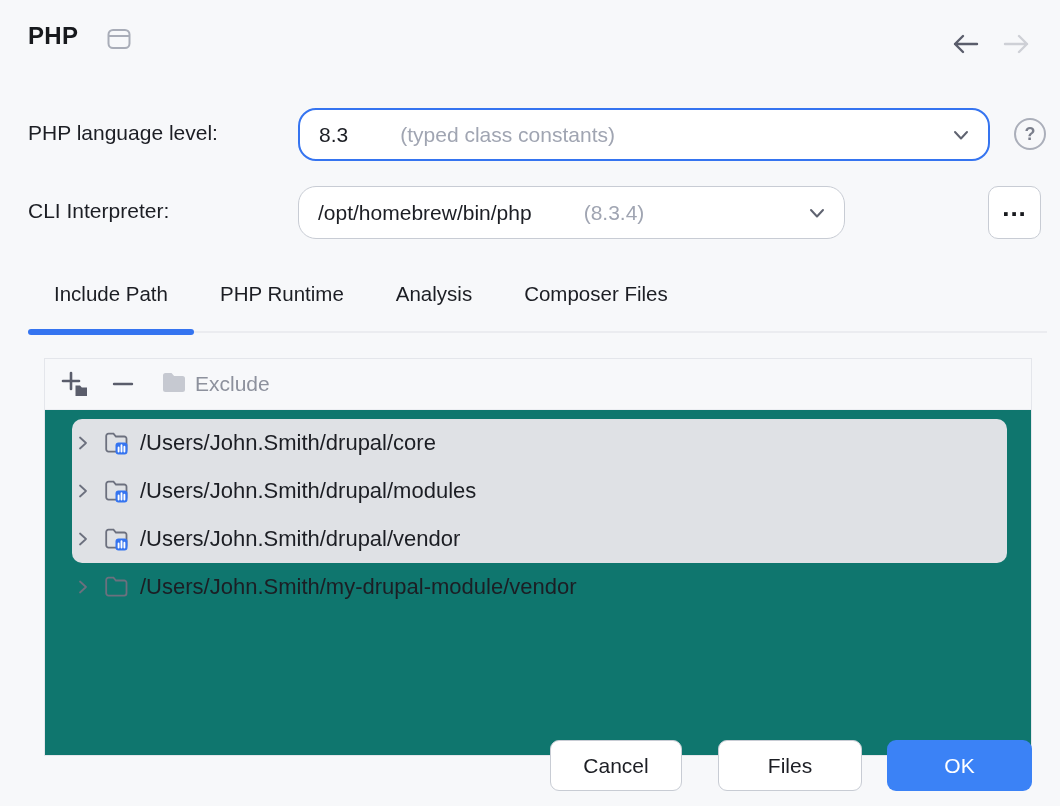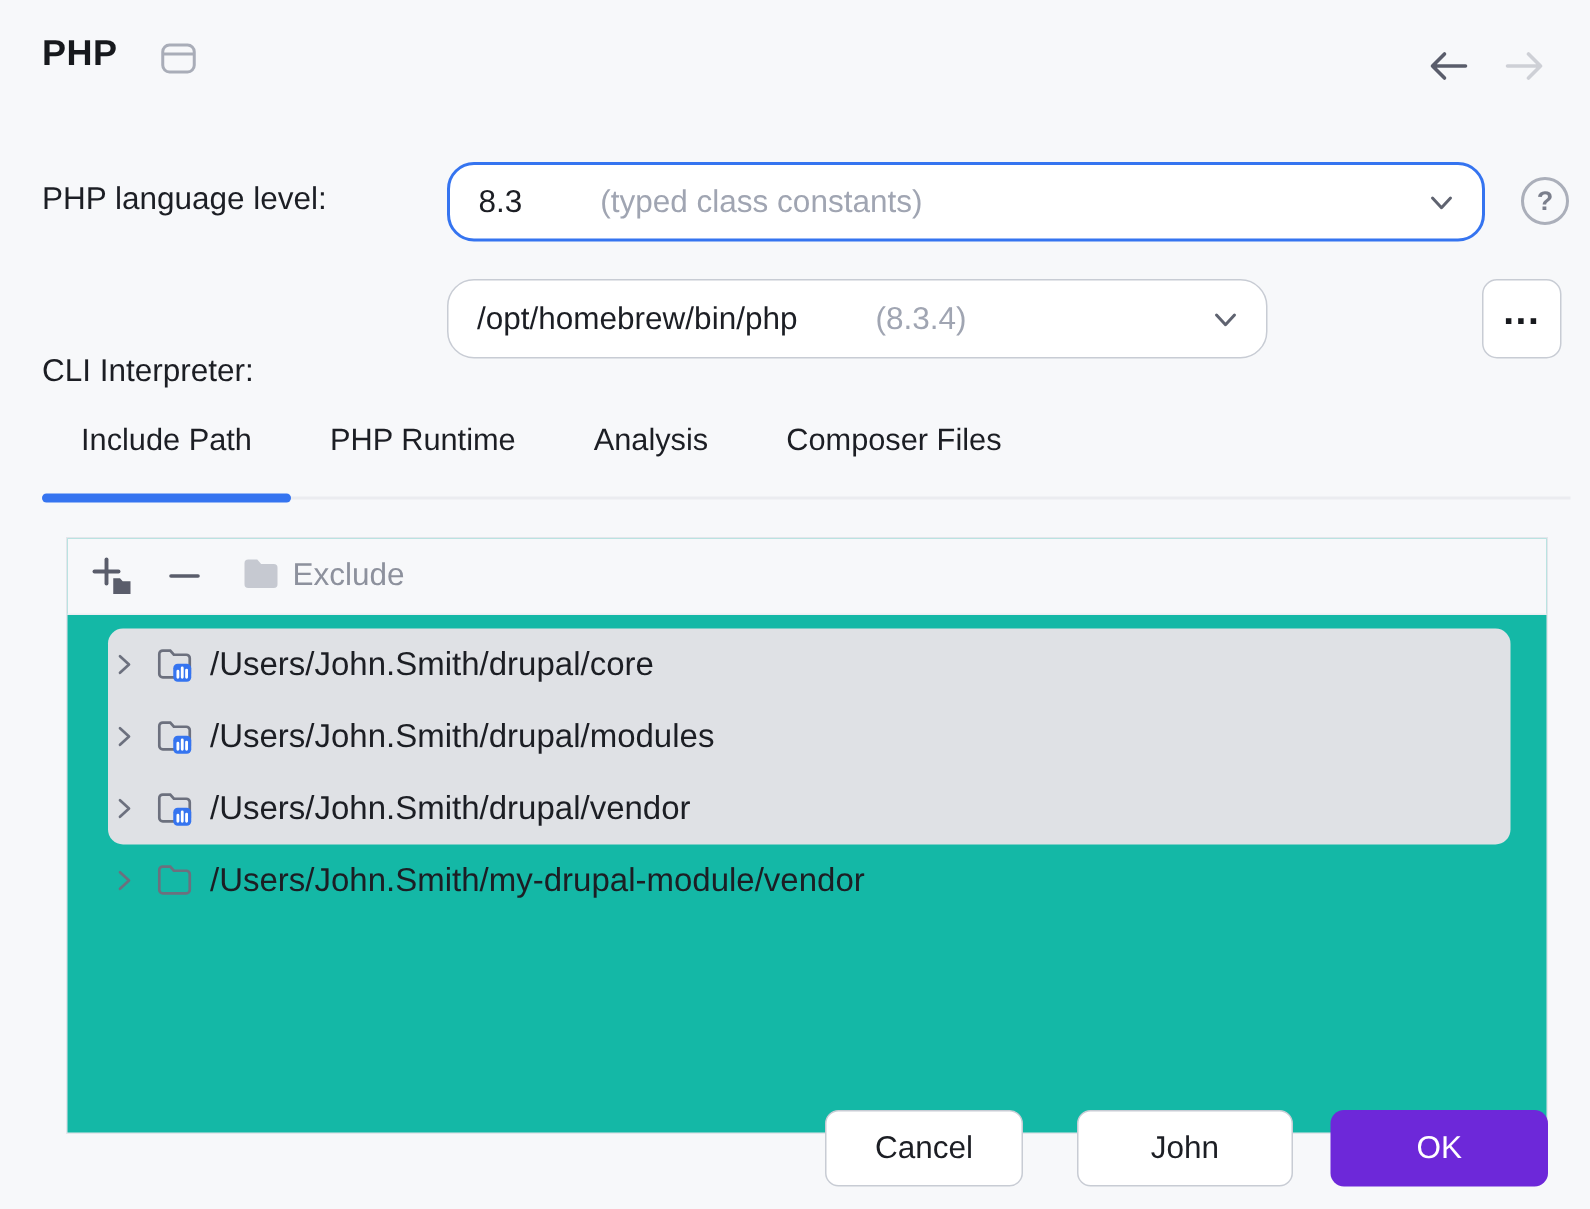--- a/index.html
+++ b/index.html
@@ -16,21 +16,21 @@
   
   .page-title { left: 28px; top: 22px; font-size: 24px; font-weight: 700; color: #17191d; letter-spacing: .3px; }
   .window-icon { left: 107px; top: 28px; }
   .nav-arrow { top: 28px; width: 34px; height: 32px; display: flex; align-items: center; justify-content: center; cursor: pointer; }
   .nav-back { left: 948px; }
   .nav-fwd { left: 1000px; }
 
   
   .field-label { font-size: 21px; color: #1c1e24; }
   .label-lang { left: 28px; top: 121px; }
-  .label-cli  { left: 28px; top: 199px; margin-top: 37px; }
+  .label-cli  { left: 28px; top: 199px; }
 
   .combo {
     background: #fff; border-radius: 18px;
     display: flex; align-items: center;
     padding: 0 16px 0 19px; cursor: pointer; gap: 44px;
   }
   .combo-focused { left: 298px; top: 108px; width: 692px; height: 53px; border: 2.5px solid #3574f0; }
   .combo-plain   { left: 298px; top: 186px; width: 547px; height: 53px; border: 1.5px solid #c8ccd4; }
   .combo-value { font-size: 21px; color: #1c1e24; white-space: nowrap; }
   .combo-hint  { font-size: 21px; color: #a0a5b2; margin-left: 8px; white-space: nowrap; }
@@ -54,21 +54,21 @@
   .tabs { left: 28px; top: 271px; height: 64px; display: flex; }
   .tab { position: relative; padding: 0 26px; height: 64px; font-size: 20.5px; color: #1c1e24;
          display: flex; align-items: flex-start; cursor: pointer; }
   .tab .tab-label { line-height: 45px; white-space: nowrap; }
   .tab-underline { position: absolute; left: 0; right: 0; bottom: 0; height: 6px; border-radius: 3px; background: #3574f0; }
   .tabs-divider { left: 28px; top: 331px; width: 1019px; height: 2px; background: #ebecf0; }
 
   
   .paths-panel {
     left: 44px; top: 358px; width: 988px; height: 398px;
-    background: #14b8a6; border: 1.5px solid #e4e6eb;
+    background: #0f766e; border: 1.5px solid #e4e6eb;
   }
   .panel-toolbar {
     height: 51px; background: #f7f8fa; border-bottom: 1px solid #eceef2;
     display: flex; align-items: center; padding-left: 13px;
   }
   .tool-btn { display: flex; align-items: center; justify-content: center; cursor: pointer; }
   .tool-add { width: 32px; margin-right: 18px; }
   .tool-remove { width: 30px; margin-right: 23px; }
   .exclude-group { display: flex; align-items: center; gap: 8px; cursor: default; }
   .exclude-label { font-size: 21px; color: #8d919d; }
@@ -89,21 +89,21 @@
 
   
   .btn {
     top: 740px; height: 51px; border-radius: 9px;
     display: flex; align-items: center; justify-content: center;
     font-size: 21px; cursor: pointer;
   }
   .btn-secondary { background: #fff; border: 1.5px solid #c8ccd4; color: #1c1e24; }
   .btn-cancel { left: 550px; width: 132px; }
   .btn-apply  { left: 718px; width: 144px; }
-  .btn-ok     { left: 887px; width: 145px; background: #6d28d9; color: #fff; border: none; }
+  .btn-ok     { left: 887px; width: 145px; background: #3b82f6; color: #fff; border: none; }
 </style>
 </head>
 <body>
 
 <div class="abs page-title">PHP</div>
 
 <span class="abs window-icon">
   <svg width="24" height="22" viewBox="0 0 24 22" fill="none">
     <rect x="1.5" y="2" width="21" height="18" rx="4.5" stroke="#a9adb8" stroke-width="2"></rect>
     <line x1="2" y1="8" x2="22" y2="8" stroke="#a9adb8" stroke-width="2"></line>
@@ -254,14 +254,14 @@
         <svg width="27" height="26" viewBox="0 0 27 26" fill="none">
           <path d="M2.2 6 a2.3 2.3 0 0 1 2.3 -2.3 h5 l2.4 2.8 h8.3 a2.3 2.3 0 0 1 2.3 2.3 v10.5 a2.3 2.3 0 0 1 -2.3 2.3 h-15.7 a2.3 2.3 0 0 1 -2.3 -2.3 z" stroke="#6c707e" stroke-width="1.8" fill="none"></path>
         </svg>
       </span>
       <span class="path-text">/Users/John.Smith/my-drupal-module/vendor</span>
     </div>
   </div>
 </div>
 
 <div class="abs btn btn-secondary btn-cancel">Cancel</div>
-<div class="abs btn btn-secondary btn-apply">John</div>
+<div class="abs btn btn-secondary btn-apply">Files</div>
 <div class="abs btn btn-ok">OK</div>
 
 </body></html>

